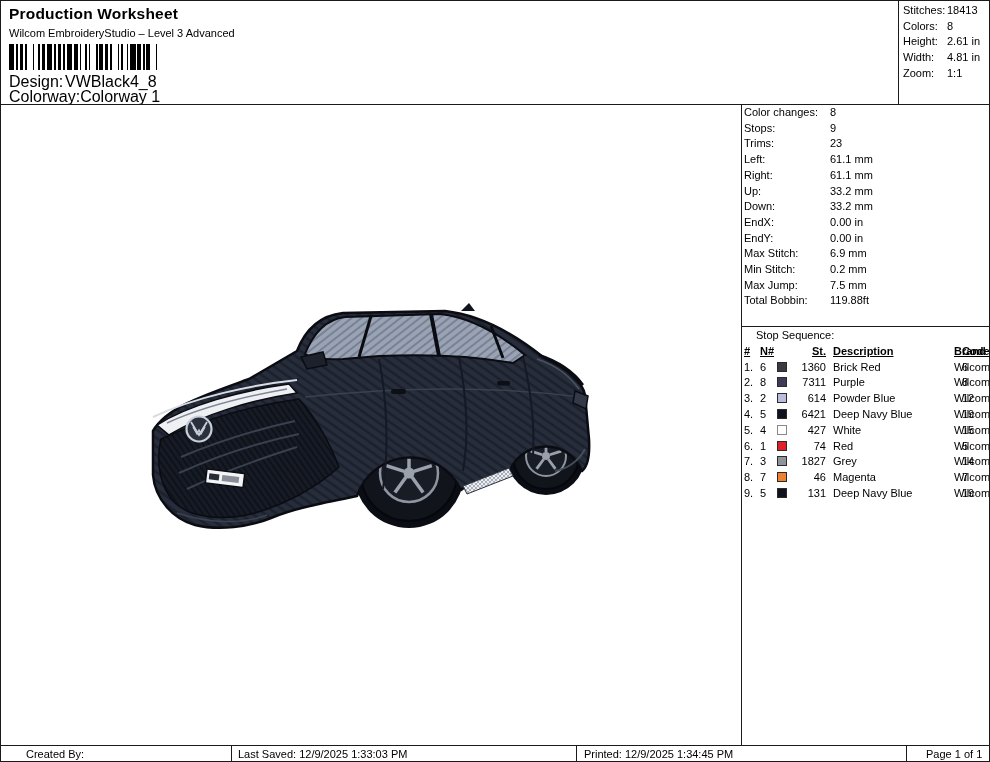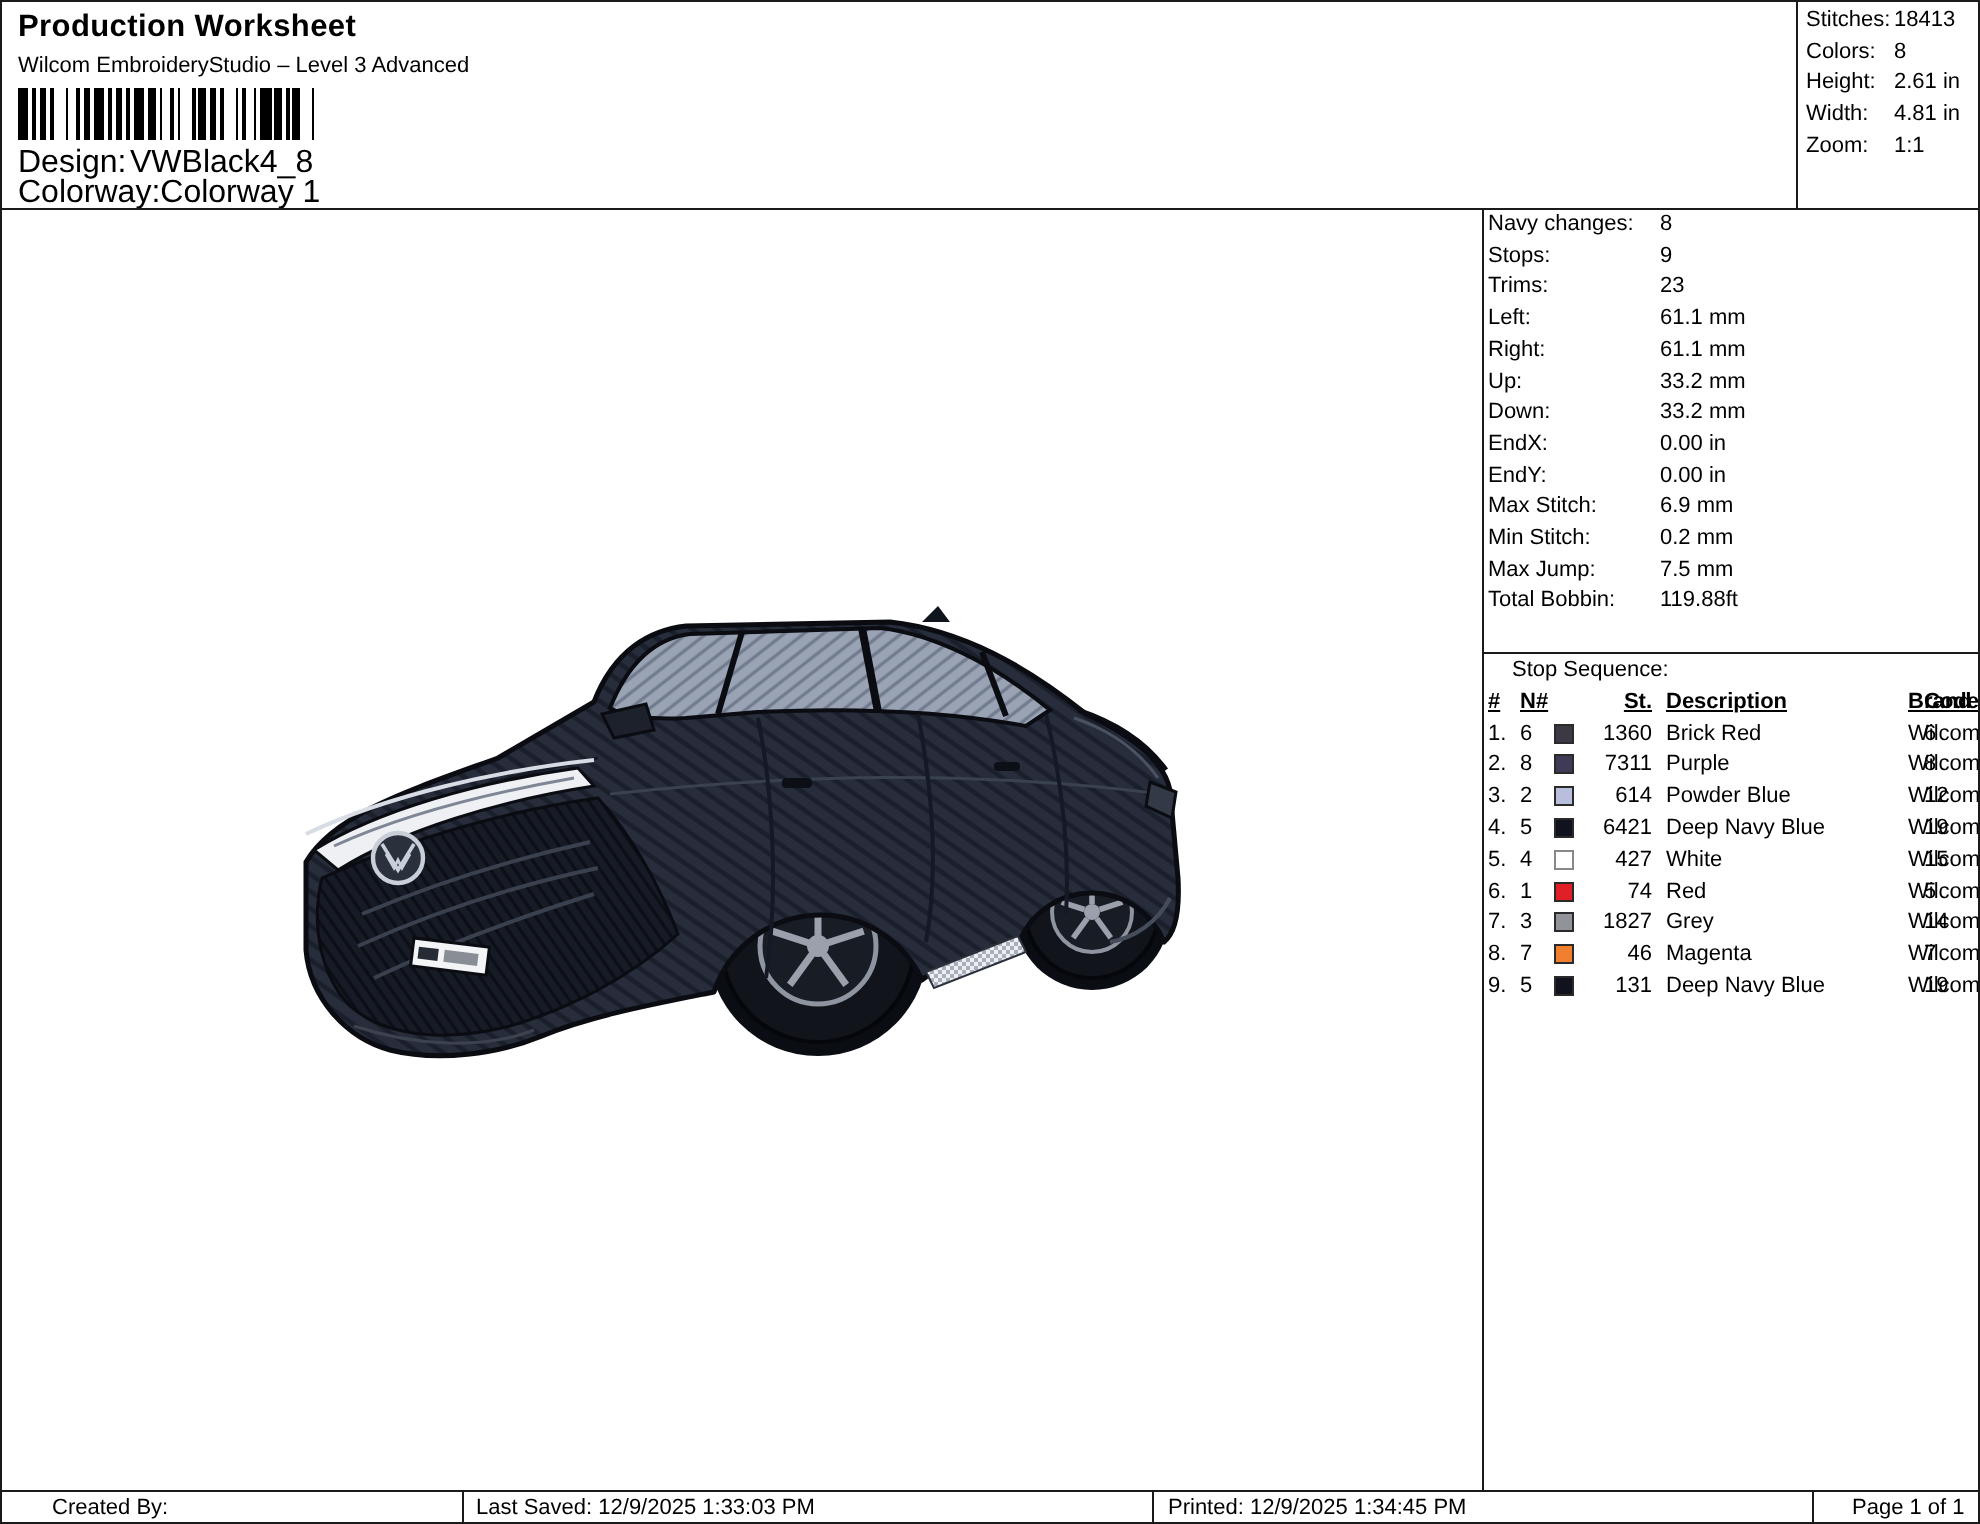--- a/index.html
+++ b/index.html
@@ -260,21 +260,21 @@
       <polygon points="428,92 441,97 439,110 426,104" fill="#333947" stroke="#0a0c12" stroke-width="1.5"></polygon>
       <path d="M 392,56 C 410,62 426,72 436,86" stroke="#0a0c12" stroke-width="2.5" fill="none"></path>
       <path d="M 390,60 C 408,66 422,76 432,90" stroke="#4a5262" stroke-width="1.5" fill="none"></path>
       <path d="M 408,172 C 420,170 432,162 438,150" stroke="#454c5a" stroke-width="2" fill="none"></path>
     </svg>
   </div>
 
   <div class="machine-box">
     <div>
         <div class="kv">
-          <span class="k">Navy changes:</span>
+          <span class="k">Color changes:</span>
           <span class="v">8</span>
         </div>
         <div class="kv">
           <span class="k">Stops:</span>
           <span class="v">9</span>
         </div>
         <div class="kv">
           <span class="k">Trims:</span>
           <span class="v">23</span>
         </div>

